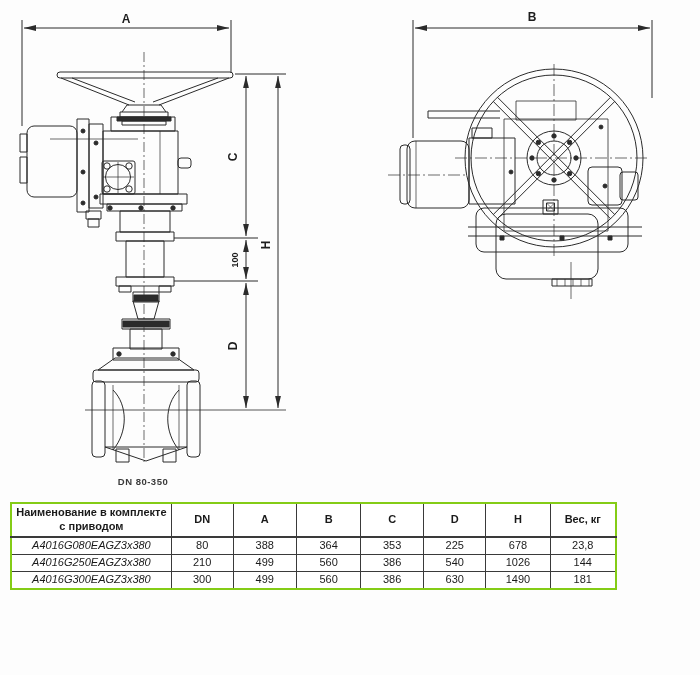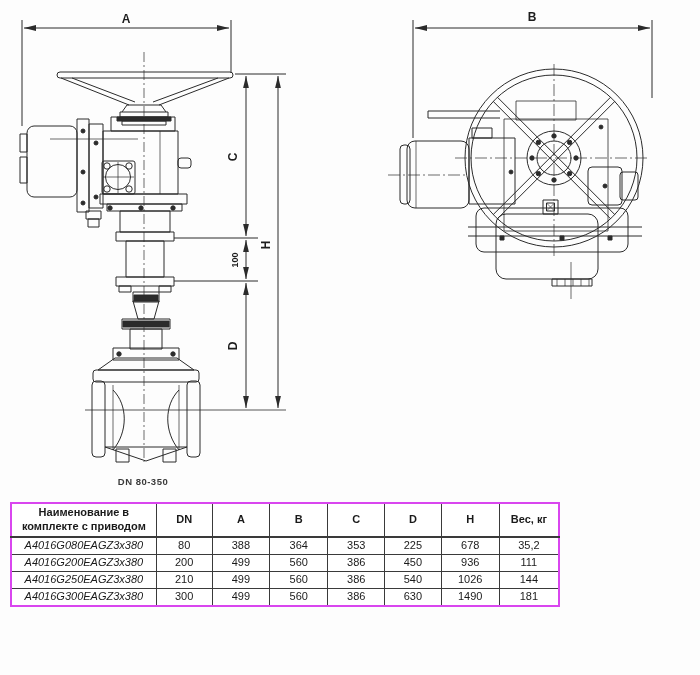--- a/index.html
+++ b/index.html
@@ -2,21 +2,21 @@
 <html><head>
 <meta charset="utf-8">
 <style>
   html,body{margin:0;padding:0;background:#ffffff;}
   #page{position:relative;width:700px;height:675px;background:#fdfdfd;font-family:"Liberation Sans",sans-serif;overflow:hidden;}
   svg{position:absolute;left:0;top:0;}
   svg line, svg path, svg rect, svg circle, svg polygon, svg polyline{vector-effect:non-scaling-stroke;}
   .dimtxt{font-family:"Liberation Sans",sans-serif;font-size:12px;font-weight:bold;fill:#1d1d1d;}
   .smalltxt{font-family:"Liberation Sans",sans-serif;font-size:9px;font-weight:bold;fill:#1d1d1d;}
   .captxt{font-family:"Liberation Sans",sans-serif;font-size:9.5px;font-weight:bold;fill:#3a3a3a;letter-spacing:0.5px;}
-  table.spec{position:absolute;left:10px;top:502px;width:550px;border-collapse:collapse;border:2px solid #d946ef;background:#fff;}
+  table.spec{position:absolute;left:10px;top:502px;width:607px;border-collapse:collapse;border:2px solid #84cc16;background:#fff;}
   table.spec th{font-size:11px;font-weight:bold;color:#1a1a1a;border:1px solid #3a3a3a;border-bottom:2px solid #3a3a3a;padding:2px 3px;line-height:1.25;}
   table.spec td{font-size:11px;color:#1a1a1a;border:1px solid #3a3a3a;text-align:center;padding:0 3px;height:16px;line-height:1.1;}
   table.spec td.model{font-style:italic;}
 </style>
 </head>
 <body>
 
 <div id="page">
 
 <svg width="700" height="497" viewBox="0 0 700 497">
@@ -257,31 +257,21 @@
   </thead>
   <tbody>
     <tr>
       <td class="model">A4016G080EAGZ3x380</td>
       <td>80</td>
       <td>388</td>
       <td>364</td>
       <td>353</td>
       <td>225</td>
       <td>678</td>
-      <td>35,2</td>
-    </tr>
-    <tr>
-      <td class="model">A4016G200EAGZ3x380</td>
-      <td>200</td>
-      <td>499</td>
-      <td>560</td>
-      <td>386</td>
-      <td>450</td>
-      <td>936</td>
-      <td>111</td>
+      <td>23,8</td>
     </tr>
     <tr>
       <td class="model">A4016G250EAGZ3x380</td>
       <td>210</td>
       <td>499</td>
       <td>560</td>
       <td>386</td>
       <td>540</td>
       <td>1026</td>
       <td>144</td>

